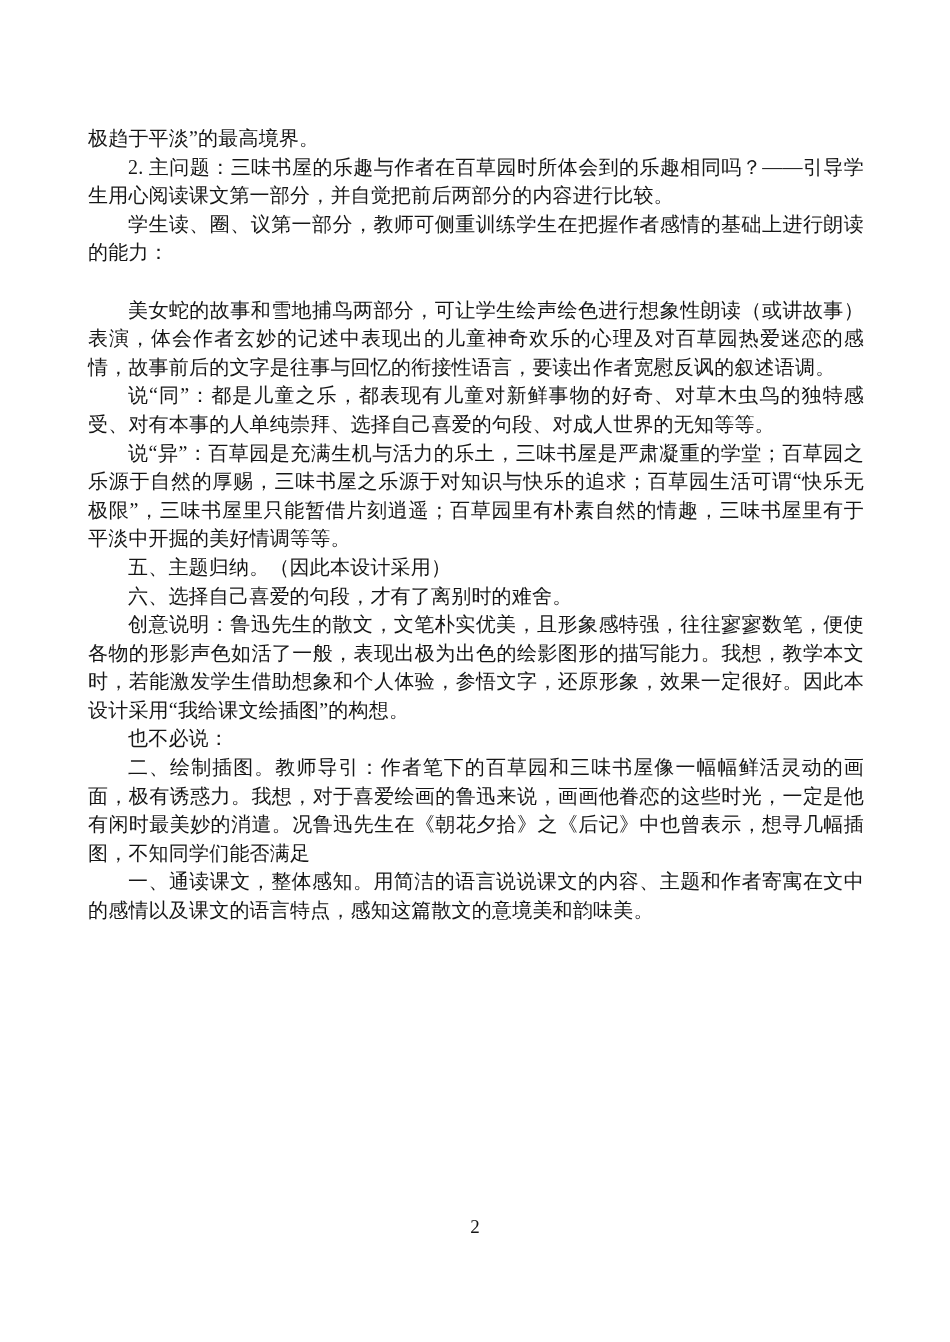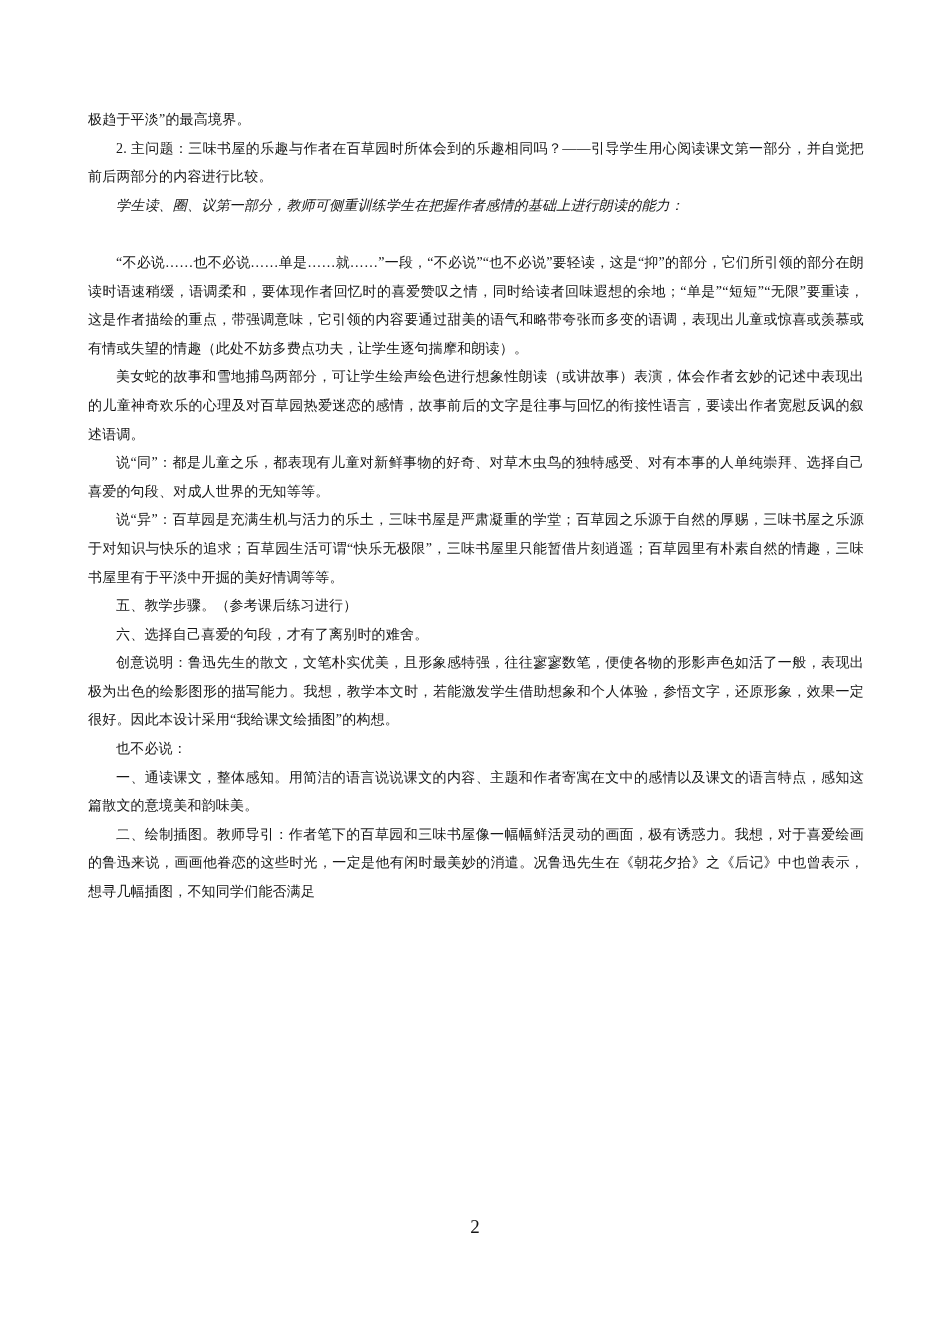--- a/index.html
+++ b/index.html
@@ -19,64 +19,62 @@
     position: absolute;
     left: 0;
     top: 0;
     width: 950px;
     height: 1342px;
     background: #ffffff;
   }
   .content {
     position: absolute;
     left: 88px;
-    top: 106px;
+    top: 124px;
     width: 776px;
-    font-size: 14px;
+    font-size: 20px;
     line-height: 28.6px;
     text-align: justify;
     letter-spacing: 0.2px;
   }
   .content p {
     margin: 0;
     padding: 0;
     text-indent: 2em;
   }
   .content p.no-indent {
     text-indent: 0;
   }
   .content p.gap-after {
     margin-bottom: 28.6px;
-    font-style: italic;
   }
   .page-footer {
     position: absolute;
     left: 0;
     top: 1216px;
     width: 100%;
     text-align: center;
     font-size: 19px;
     color: #161616;
   }
 </style>
 </head>
 <body>
 
 <div class="page">
   <div class="content">
     <p class="no-indent">极趋于平淡”的最高境界。</p>
     <p>2. 主问题：三味书屋的乐趣与作者在百草园时所体会到的乐趣相同吗？——引导学生用心阅读课文第一部分，并自觉把前后两部分的内容进行比较。</p>
     <p class="gap-after">学生读、圈、议第一部分，教师可侧重训练学生在把握作者感情的基础上进行朗读的能力：</p>
-    <p>“不必说……也不必说……单是……就……”一段，“不必说”“也不必说”要轻读，这是“抑”的部分，它们所引领的部分在朗读时语速稍缓，语调柔和，要体现作者回忆时的喜爱赞叹之情，同时给读者回味遐想的余地；“单是”“短短”“无限”要重读，这是作者描绘的重点，带强调意味，它引领的内容要通过甜美的语气和略带夸张而多变的语调，表现出儿童或惊喜或羡慕或有情或失望的情趣（此处不妨多费点功夫，让学生逐句揣摩和朗读）。</p>
     <p>美女蛇的故事和雪地捕鸟两部分，可让学生绘声绘色进行想象性朗读（或讲故事）表演，体会作者玄妙的记述中表现出的儿童神奇欢乐的心理及对百草园热爱迷恋的感情，故事前后的文字是往事与回忆的衔接性语言，要读出作者宽慰反讽的叙述语调。</p>
     <p>说“同”：都是儿童之乐，都表现有儿童对新鲜事物的好奇、对草木虫鸟的独特感受、对有本事的人单纯崇拜、选择自己喜爱的句段、对成人世界的无知等等。</p>
     <p>说“异”：百草园是充满生机与活力的乐土，三味书屋是严肃凝重的学堂；百草园之乐源于自然的厚赐，三味书屋之乐源于对知识与快乐的追求；百草园生活可谓“快乐无极限”，三味书屋里只能暂借片刻逍遥；百草园里有朴素自然的情趣，三味书屋里有于平淡中开掘的美好情调等等。</p>
-    <p>五、教学步骤。（参考课后练习进行）</p>
+    <p>五、主题归纳。（因此本设计采用）</p>
     <p>六、选择自己喜爱的句段，才有了离别时的难舍。</p>
     <p>创意说明：鲁迅先生的散文，文笔朴实优美，且形象感特强，往往寥寥数笔，便使各物的形影声色如活了一般，表现出极为出色的绘影图形的描写能力。我想，教学本文时，若能激发学生借助想象和个人体验，参悟文字，还原形象，效果一定很好。因此本设计采用“我给课文绘插图”的构想。</p>
     <p>也不必说：</p>
+    <p>二、绘制插图。教师导引：作者笔下的百草园和三味书屋像一幅幅鲜活灵动的画面，极有诱惑力。我想，对于喜爱绘画的鲁迅来说，画画他眷恋的这些时光，一定是他有闲时最美妙的消遣。况鲁迅先生在《朝花夕拾》之《后记》中也曾表示，想寻几幅插图，不知同学们能否满足</p>
     <p>一、通读课文，整体感知。用简洁的语言说说课文的内容、主题和作者寄寓在文中的感情以及课文的语言特点，感知这篇散文的意境美和韵味美。</p>
-    <p>二、绘制插图。教师导引：作者笔下的百草园和三味书屋像一幅幅鲜活灵动的画面，极有诱惑力。我想，对于喜爱绘画的鲁迅来说，画画他眷恋的这些时光，一定是他有闲时最美妙的消遣。况鲁迅先生在《朝花夕拾》之《后记》中也曾表示，想寻几幅插图，不知同学们能否满足</p>
   </div>
   <div class="page-footer">
     <span>2</span>
   </div>
 </div>
 
 </body></html>

